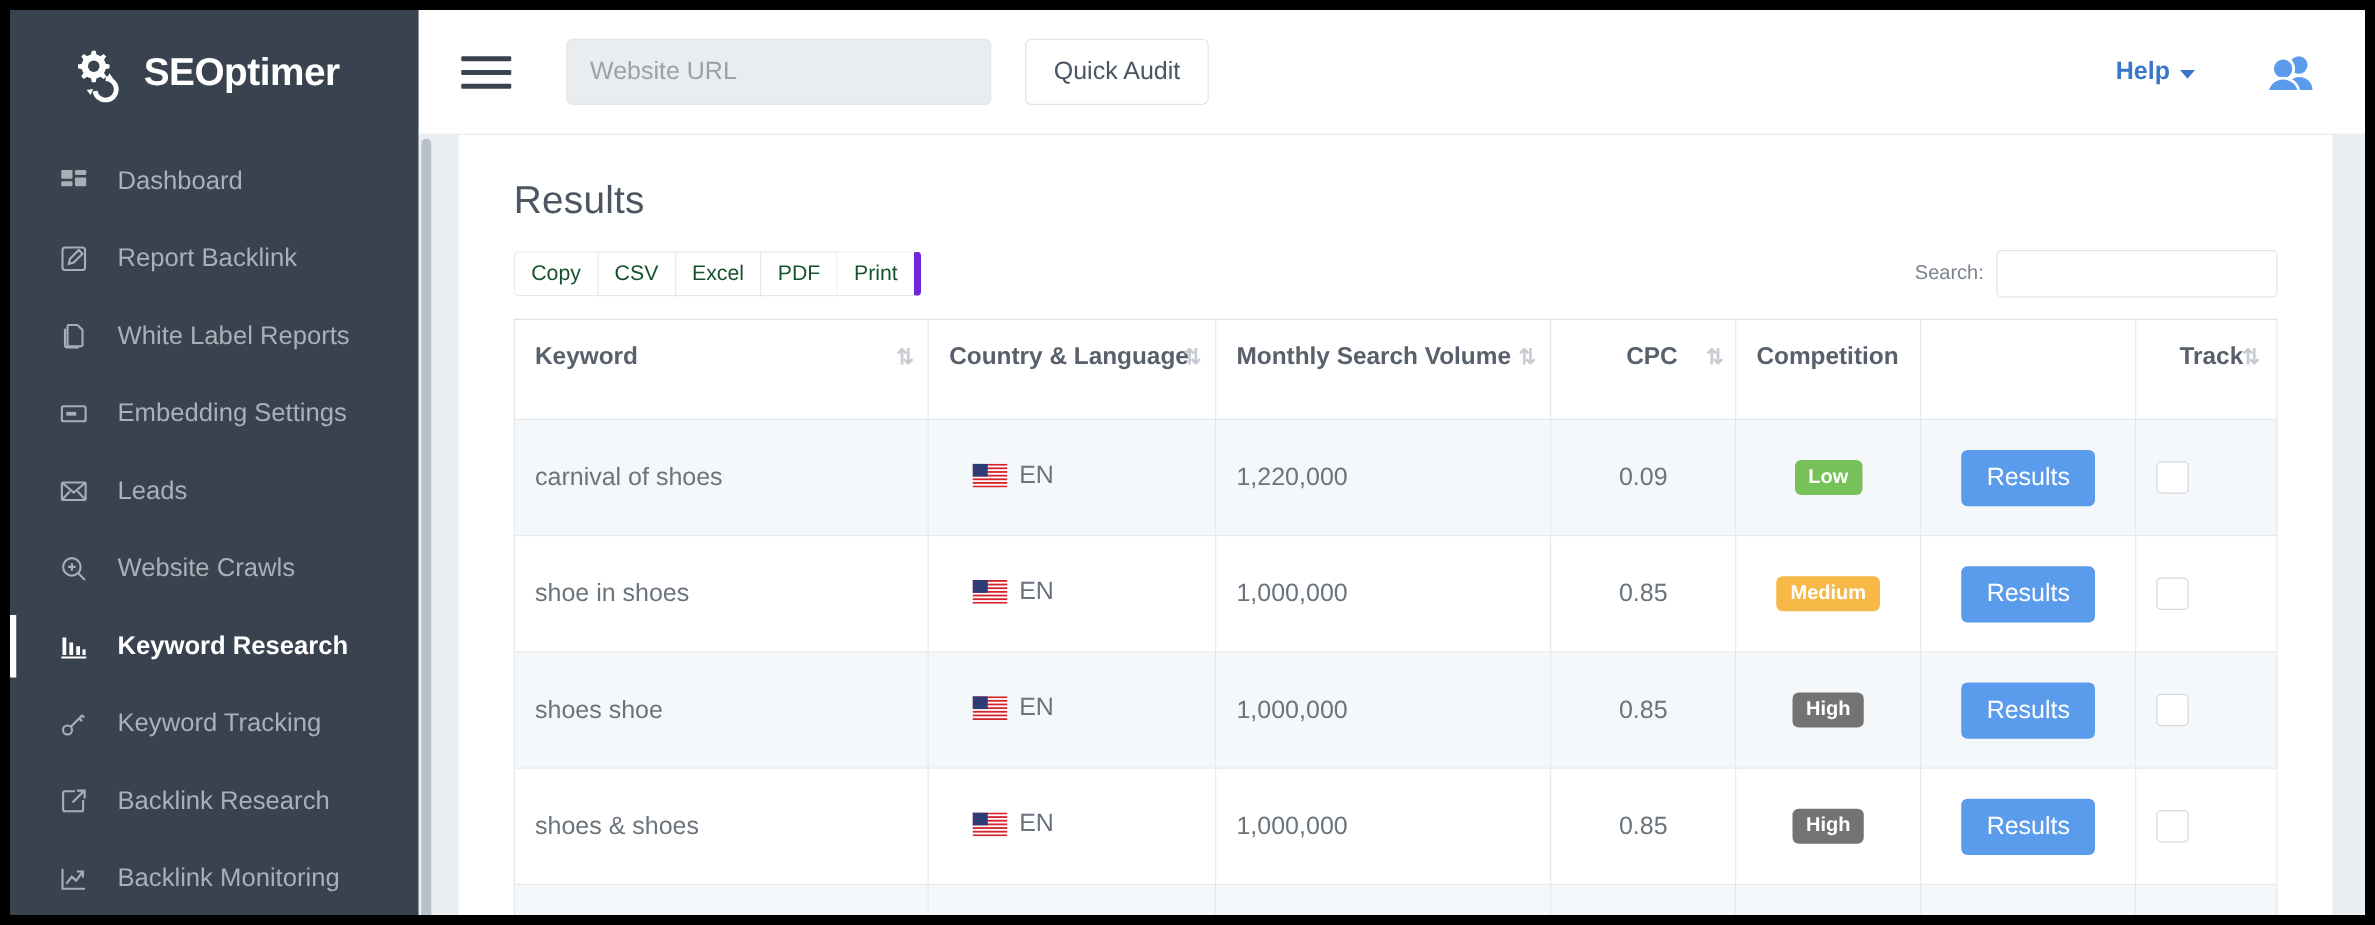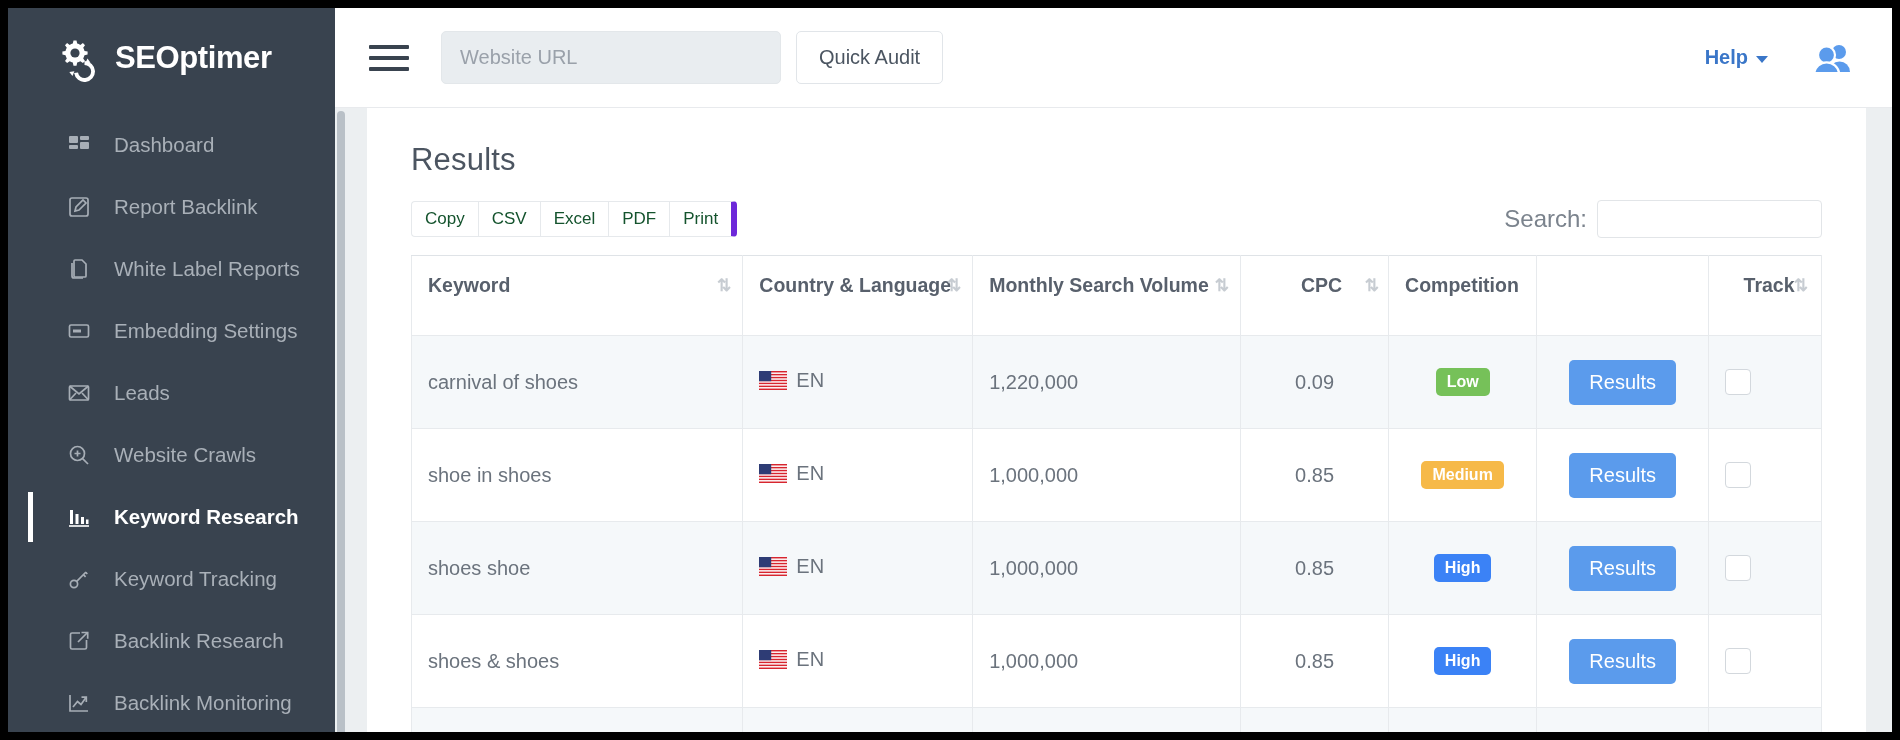--- a/index.html
+++ b/index.html
@@ -36,21 +36,21 @@
     gap: 13px;
   }
   .brand-logo { width: 48px; height: 48px; flex: 0 0 48px; }
   .brand-name {
     color: #ffffff;
     font-size: 31px;
     font-weight: bold;
     letter-spacing: -0.4px;
     white-space: nowrap;
   }
-  .nav { padding-top: 6px; padding-left: 20px; }
+  .nav { padding-top: 6px; }
   .nav-item {
     display: flex;
     align-items: center;
     height: 62px;
     padding-left: 38px;
     gap: 22px;
     cursor: pointer;
     position: relative;
   }
   .nav-item .nav-icon {
@@ -86,21 +86,21 @@
 
   
   #topbar {
     height: 100px;
     flex: 0 0 100px;
     background: #ffffff;
     border-bottom: 1px solid #e8eaed;
     display: flex;
     align-items: center;
     padding: 0 38px 0 26px;
-    gap: 0;
+    gap: 12px;
   }
   .hamburger {
     width: 40px; height: 32px;
     display: flex; flex-direction: column; justify-content: center; gap: 7px;
     cursor: pointer;
     margin-right: 32px;
     margin-left: 8px;
   }
   .hamburger span {
     display: block; height: 4px; width: 40px; background: #39434f; border-radius: 1px;
@@ -199,21 +199,21 @@
     border-right: none;
     font-size: 17px;
     color: #14532d;
     cursor: pointer;
     font-family: "Liberation Sans", sans-serif;
   }
   .export-group button:first-child { border-radius: 4px 0 0 4px; }
   .export-group button:last-child { border-right: 6px solid #6d28d9; border-radius: 0 4px 4px 0; }
 
   .search-box { display: flex; align-items: center; gap: 10px; }
-  .search-box label { font-size: 24px; color: #7b838d; }
+  .search-box label { font-size: 16px; color: #7b838d; }
   .search-box input {
     width: 225px; height: 38px;
     border: 1px solid #e2e5e8;
     border-radius: 4px;
     font-size: 17px;
     padding: 0 10px;
     font-family: "Liberation Sans", sans-serif;
     outline: none;
     color: #4c5561;
   }
@@ -257,35 +257,35 @@
     color: #6b737d;
     vertical-align: middle;
   }
   table.results tbody tr:nth-child(odd) td { background: #f5f8fa; }
   table.results tbody tr:nth-child(even) td { background: #ffffff; }
   td.td-cpc { text-align: center; padding-right: 44px; }
   td.td-comp { text-align: center; }
   td.td-action { text-align: center; padding: 0 14px; }
   td.td-track { text-align: left; padding-left: 28px; }
 
-  .flag-en { display: inline-flex; align-items: center; gap: 9px; }
+  .flag-en { display: inline-flex; align-items: center; gap: 9px; margin-left: 19px; }
   .flag { width: 28px; height: 19px; flex: 0 0 28px; display:block; }
 
   .badge {
     display: inline-block;
     padding: 5px 11px;
     border-radius: 5px;
     color: #ffffff;
     font-size: 16px;
     font-weight: bold;
     line-height: 1.1;
   }
   .badge.low { background: #76c159; }
   .badge.medium { background: #f6b948; }
-  .badge.high { background: #3b82f6; text-align: right; }
+  .badge.high { background: #737373; text-align: right; }
 
   .btn-results {
     background: #5b9bec;
     color: #ffffff;
     border: none;
     border-radius: 5px;
     font-size: 20px;
     padding: 11px 20px;
     cursor: pointer;
     font-family: "Liberation Sans", sans-serif;

